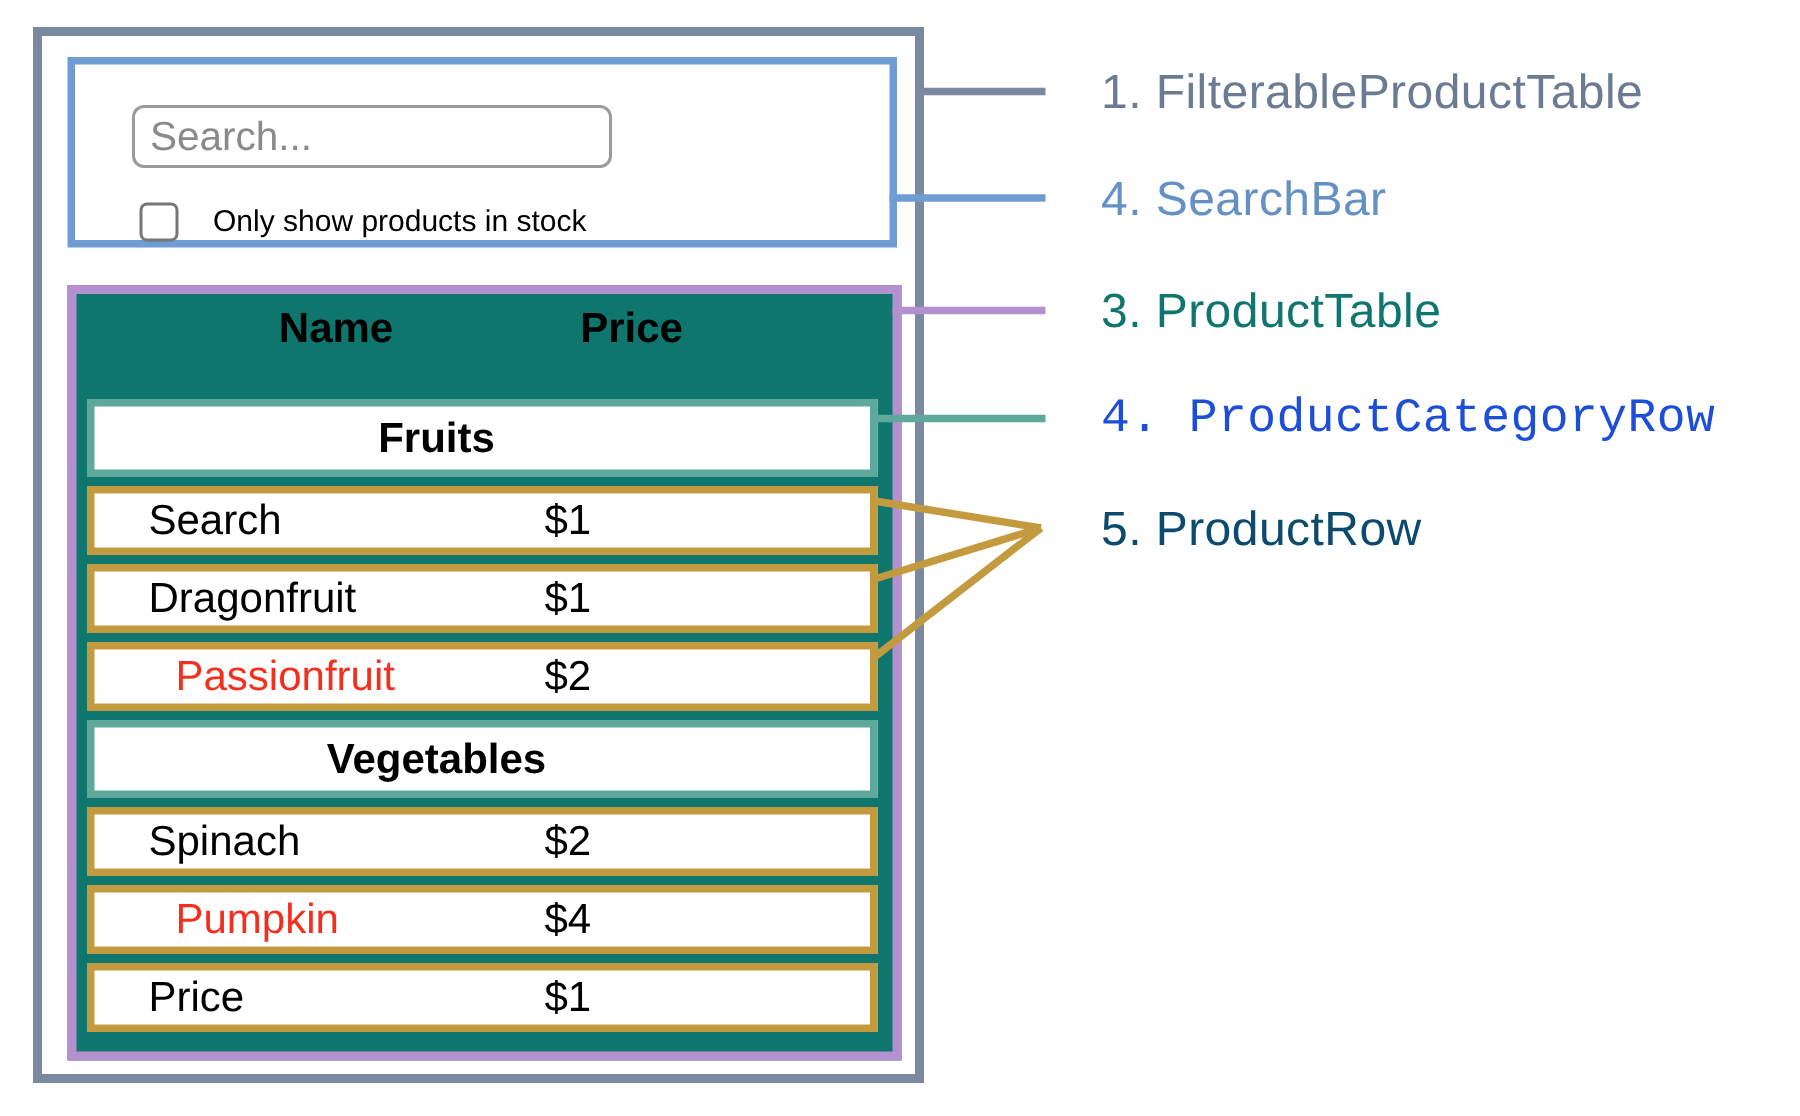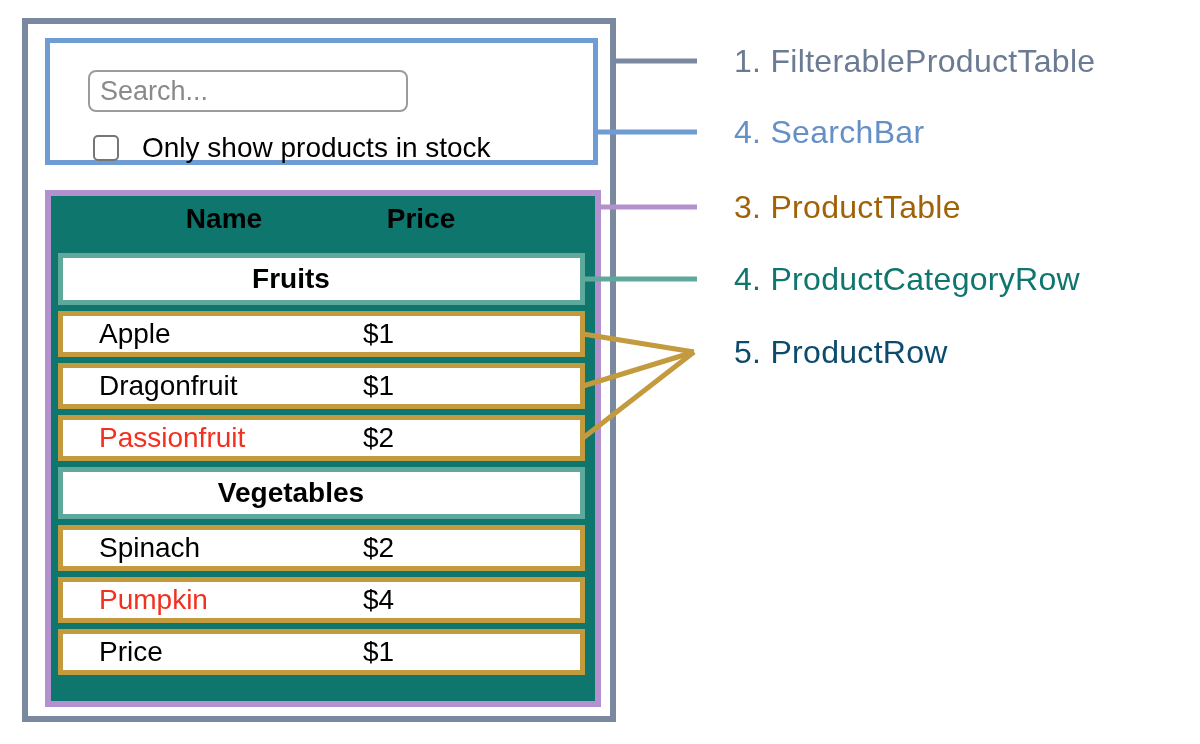--- a/index.html
+++ b/index.html
@@ -48,21 +48,21 @@
   .search-input::placeholder { color:#8a8a8a; }
   .stock-checkbox {
     position:absolute; left:43px; top:92px;
     width:26px; height:26px;
     appearance:none; -webkit-appearance:none;
     border:2px solid #767676; border-radius:5px;
     background:#fff; cursor:pointer;
   }
   .stock-label {
     position:absolute; left:92px; top:90px;
-    font-size:28px; color:#000; line-height:30px; white-space:nowrap;
+    font-size:20px; color:#000; line-height:30px; white-space:nowrap;
   }
 
   .product-table-box {
     position:absolute; left:45px; top:190px;
     width:556px; height:517px;
     border:6px solid var(--purpleBorder);
     background:#0f766e;
   }
   .table-header { position:relative; height:57px; }
   .table-header .col-name,
@@ -71,21 +71,21 @@
     transform:translateX(-50%);
     font-size:28px; font-weight:700; color:#000; white-space:nowrap;
   }
   .table-header .col-name  { left:173px; }
   .table-header .col-price { left:370px; }
 
   .rows { position:relative; }
   .cat-row {
     position:relative;
     width:527px; height:52px;
-    margin:0 0 6px 7px;
+    margin:13px 0 6px 7px;
     border:5px solid var(--tealBorder);
     background:#fff;
   }
   .cat-label {
     position:absolute; left:228px; top:0;
     transform:translateX(-50%);
     line-height:42px; font-size:28px; font-weight:700; color:#000;
     white-space:nowrap;
   }
   .prod-row {
@@ -94,21 +94,21 @@
     margin:0 0 6px 7px;
     border:5px solid var(--goldBorder);
     background:#fff;
   }
   .prod-name, .prod-price {
     position:absolute; top:0; line-height:36px;
     font-size:28px; color:#000; white-space:nowrap;
   }
   .prod-name  { left:36px; }
   .prod-price { left:300px; }
-  .out-of-stock { color:var(--red); }
+  .out-of-stock { color:var(--red);margin-left:18px; }
 
   
   .connectors {
     position:absolute; left:0; top:0;
     width:1200px; height:744px;
     pointer-events:none;
   }
   .connectors line { stroke-width:5; fill:none; }
   .stroke-gray   { stroke:var(--grayBorder); }
   .stroke-blue   { stroke:var(--blueBorder); }
@@ -144,21 +144,21 @@
   <div class="product-table-box">
     <div class="table-header">
       <span class="col-name">Name</span>
       <span class="col-price">Price</span>
     </div>
     <div class="rows">
         <div class="cat-row">
           <span class="cat-label">Fruits</span>
         </div>
         <div class="prod-row">
-          <span class="prod-name">Apple</span>
+          <span class="prod-name">Search</span>
           <span class="prod-price">$1</span>
         </div>
         <div class="prod-row">
           <span class="prod-name">Dragonfruit</span>
           <span class="prod-price">$1</span>
         </div>
         <div class="prod-row">
           <span class="prod-name out-of-stock">Passionfruit</span>
           <span class="prod-price">$2</span>
         </div>
@@ -185,17 +185,17 @@
     <line class="stroke-blue" x1="593" y1="132" x2="697" y2="132"></line>
     <line class="stroke-purple" x1="595" y1="207" x2="697" y2="207"></line>
     <line class="stroke-teal" x1="581" y1="279" x2="697" y2="279"></line>
     <line class="stroke-gold" x1="583" y1="334" x2="694" y2="352"></line>
     <line class="stroke-gold" x1="583" y1="386" x2="694" y2="352"></line>
     <line class="stroke-gold" x1="583" y1="438" x2="694" y2="352"></line>
   </svg>
 
   <div class="annotation annotation-1" style="color: rgb(107, 123, 147);">1. FilterableProductTable</div>
   <div class="annotation annotation-2" style="color: rgb(101, 144, 198);">4. SearchBar</div>
-  <div class="annotation annotation-3" style="color: #a16207;">3. ProductTable</div>
-  <div class="annotation annotation-4" style="color: #0f766e;">4. ProductCategoryRow</div>
+  <div class="annotation annotation-3" style="color: #0f766e;">3. ProductTable</div>
+  <div class="annotation annotation-4" style="color: #1d4ed8; font-family: Liberation Mono, monospace;">4. ProductCategoryRow</div>
   <div class="annotation annotation-5" style="color: #0c4a6e;">5. ProductRow</div>
 
 </div>
 
 </body></html>

